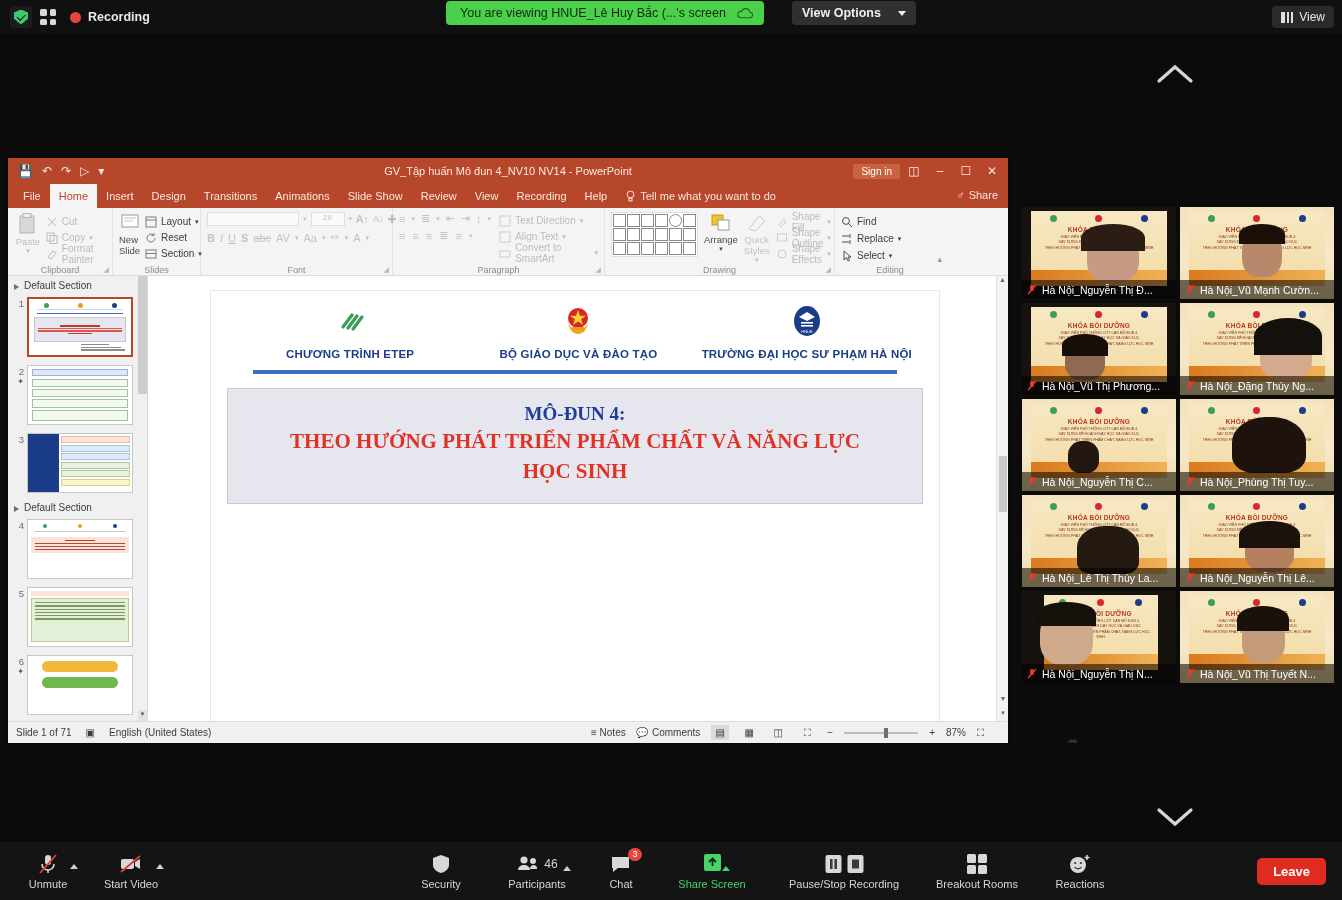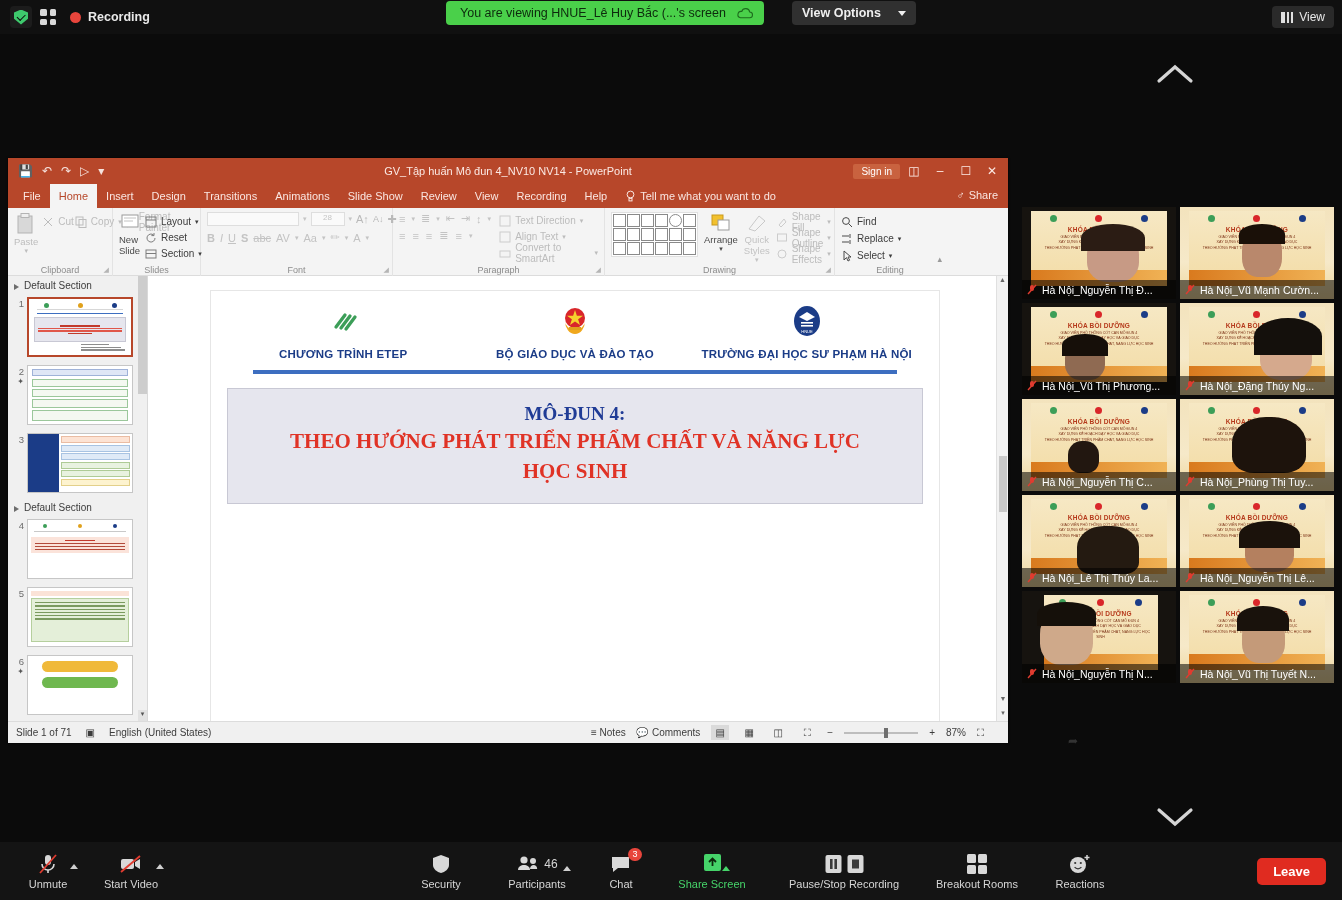--- a/index.html
+++ b/index.html
@@ -124,21 +124,21 @@
   .thumb-star { font-size:8px; color:#555; text-align:right; width:12px;}
   #pane-scroll { position:absolute; right:0; top:0; width:9px; bottom:0; background:#f0f0f0; }
   #pane-scroll .thumbbar { position:absolute; top:0; width:9px; height:118px; background:#cdcdcd; }
   #pane-scroll .arrow-b { position:absolute; bottom:0; width:9px; height:11px;
     background:#e2e2e2; font-size:7px; text-align:center; color:#555; }
 
   
   #slide-area { flex:1; position:relative; background:#fff; }
   #slide { position:absolute; left:62px; top:14px; width:730px; height:443px;
     background:#fff; border:1px solid #e6e6e6; }
-  .logos { display:flex; align-items:flex-end; justify-content:space-between;
+  .logos { display:flex; align-items:flex-end; justify-content:flex-end;
     padding:14px 18px 0 18px; }
   .logo-cell { text-align:center; width:33%; }
   .logo-cap { font-size:11.5px; font-weight:bold; color:#1b3c87; margin-top:7px;
     letter-spacing:.2px; }
   .hr-blue { height:4px; background:#3d6ec0; margin:10px 42px 0 42px; }
   #title-box { margin:14px 16px 0 16px; background:#e6e6ee; border:1px solid #c8c8d4;
     padding:14px 10px 18px 10px; text-align:center; }
   #title-box .t1 { font-family:"Liberation Serif", serif; font-size:19px; font-weight:bold;
     color:#203c96; }
   #title-box .t2 { font-family:"Liberation Serif", serif; font-size:21px; font-weight:bold;
@@ -312,21 +312,21 @@
       <div class="rgroup" style="width:105px">
         <div class="gbody">
           <div class="stackbtn">
             <svg width="22" height="24" viewBox="0 0 22 24">
                 <rect x="3" y="4" width="14" height="17" fill="#d8d8d8" stroke="#b3b3b3"></rect>
                 <rect x="6" y="1.5" width="8" height="4" fill="#eee" stroke="#b3b3b3"></rect>
               </svg>
             <span>Paste</span>
             <span style="font-size:7px">▾</span>
           </div>
-          <div style="display:flex;flex-direction:row;gap:1px;padding-top:2px">
+          <div style="display:flex;flex-direction:column;gap:1px;padding-top:2px">
             <div class="miniitem dim">
               <svg class="ic" viewBox="0 0 12 12">
                   <path d="M2 2 L10 10 M10 2 L2 10" stroke="#bcbcbc" fill="none"></path>
                 </svg>
               <span>Cut</span>
               </div>
             <div class="miniitem dim">
               <svg class="ic" viewBox="0 0 12 12">
                   <rect x="1" y="1" width="7" height="8" fill="none" stroke="#bcbcbc"></rect>
                   <rect x="4" y="3.5" width="7" height="8" fill="none" stroke="#bcbcbc"></rect>

